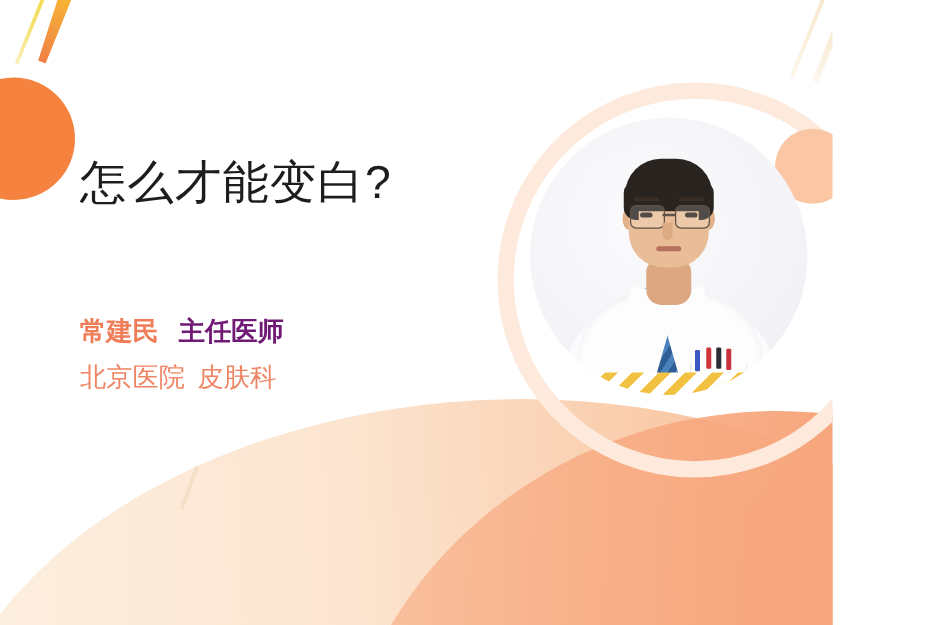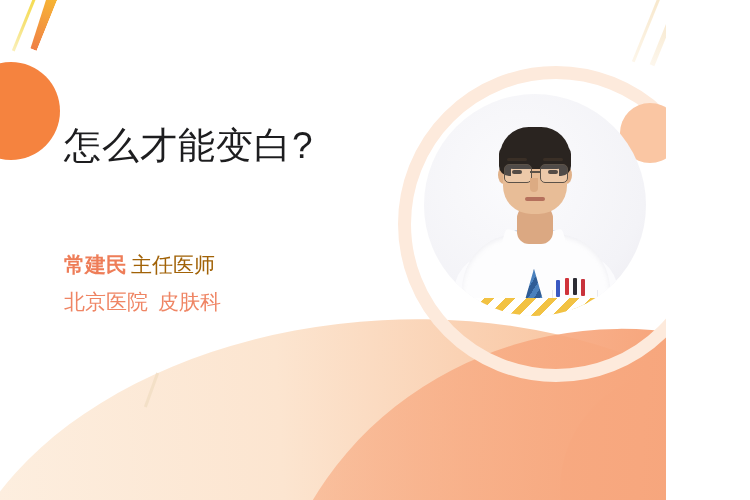--- a/index.html
+++ b/index.html
@@ -148,23 +148,23 @@
     position: absolute;
     left: 64px;
     white-space: nowrap;
     color: #ef8564;
   }
   .credit-line1 { top: 251px; font-size: 21px; }
   .credit-line2 { top: 288px; font-size: 21px; font-weight: 400; text-align: right; }
   .doctor-name {
     font-weight: 700;
     color: #ee7d58;
-    margin-right: 4px;
-  }
-  .doctor-rank { font-weight: 400; color: #a16207; }
+    margin-right: 16px;
+  }
+  .doctor-rank { font-weight: 700; color: #701a75; }
   .hospital { margin-right: 10px; }
 
   
   .person { position: absolute; }
   .p-coat {
     left: 38px; top: 140px;
     width: 148px; height: 100px;
     background: #fdfdfe;
     border-radius: 56px 56px 0 0;
     box-shadow: inset 0 2px 5px rgba(180,180,195,.18);

